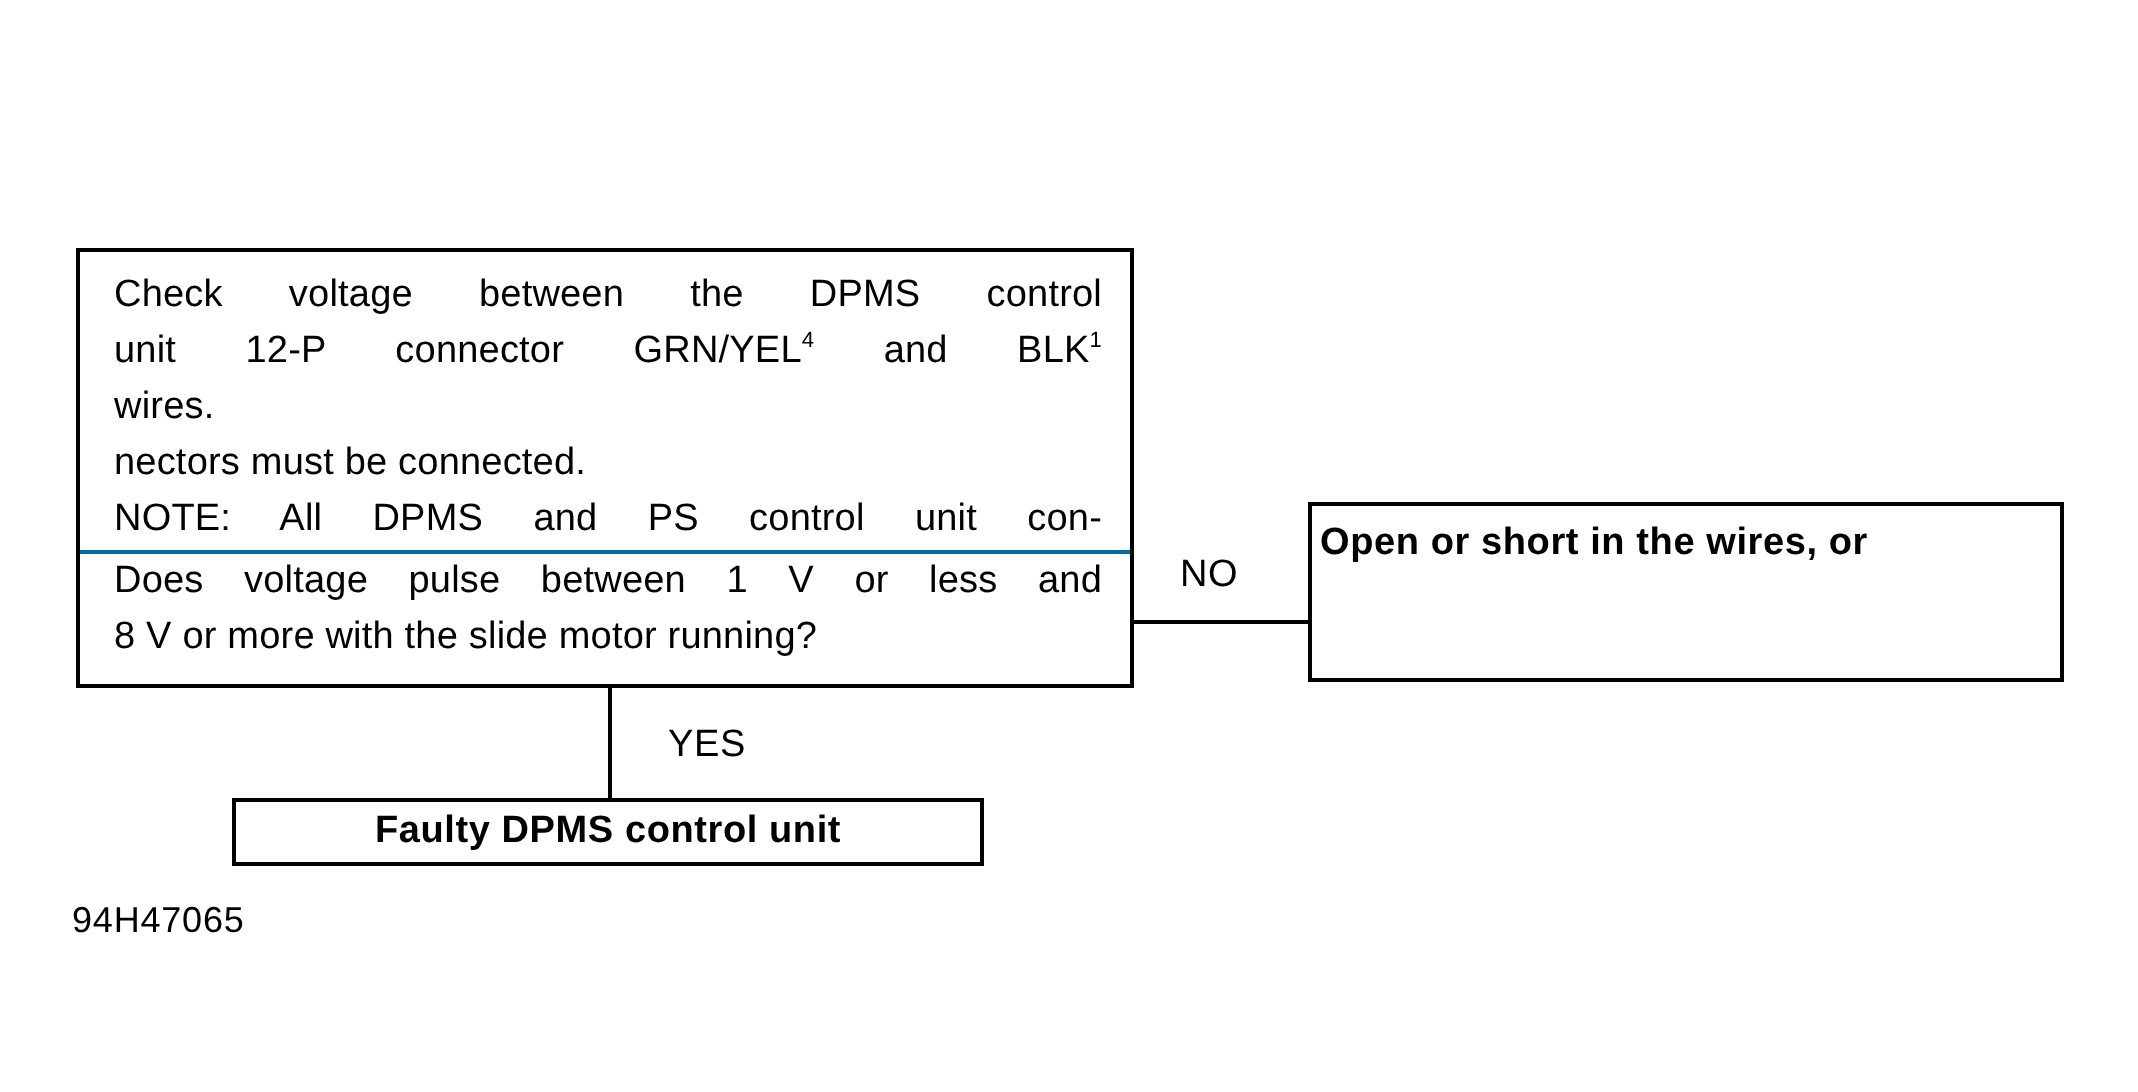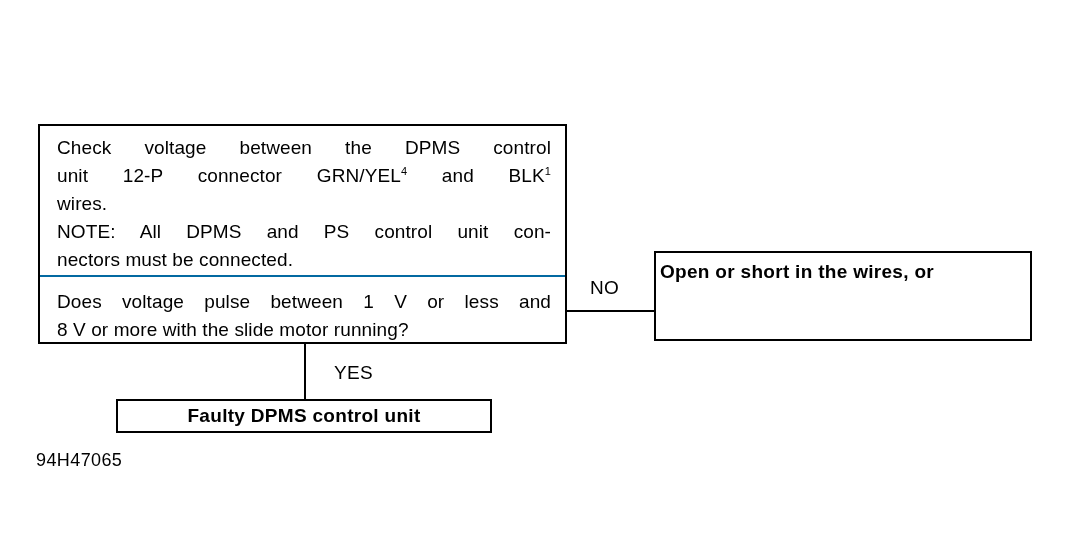--- a/index.html
+++ b/index.html
@@ -45,25 +45,25 @@
     top: 0;
     width: 100%;
     height: 151px;
     box-sizing: border-box;
     border-bottom: 2px solid #0369a1;
     padding: 8px 14px 0 17px;
   }
   #main-box-lower {
     position: absolute;
     left: 0;
-    top: 136px;
+    top: 151px;
     width: 100%;
     height: 52px;
     box-sizing: border-box;
-    padding: 26px 14px 0 17px;
+    padding: 0 14px 0 17px;
   }
   .body-line {
     font-size: 19px;
     line-height: 28px;
     white-space: nowrap;
     letter-spacing: 0.1px;
   }
   .justified {
     text-align: justify;
     text-align-last: justify;
@@ -167,22 +167,22 @@
 
 <div id="page">
 
 
   <div id="main-box">
 
     <div id="main-box-upper">
       <div class="body-line justified">Check voltage between the DPMS control</div>
       <div class="body-line justified"><span>unit 12-P connector GRN/YEL</span><sup>4</sup><span> and BLK</span><sup>1</sup></div>
       <div class="body-line">wires.</div>
+      <div class="body-line">nectors must be connected.</div>
       <div class="body-line justified">NOTE: All DPMS and PS control unit con-</div>
-      <div class="body-line">nectors must be connected.</div>
     </div>
 
     <div id="main-box-lower">
       <div class="body-line justified">Does voltage pulse between 1 V or less and</div>
       <div class="body-line">8 V or more with the slide motor running?</div>
     </div>
 
   </div>
 
   <div class="conn-h" id="conn-no"></div>

